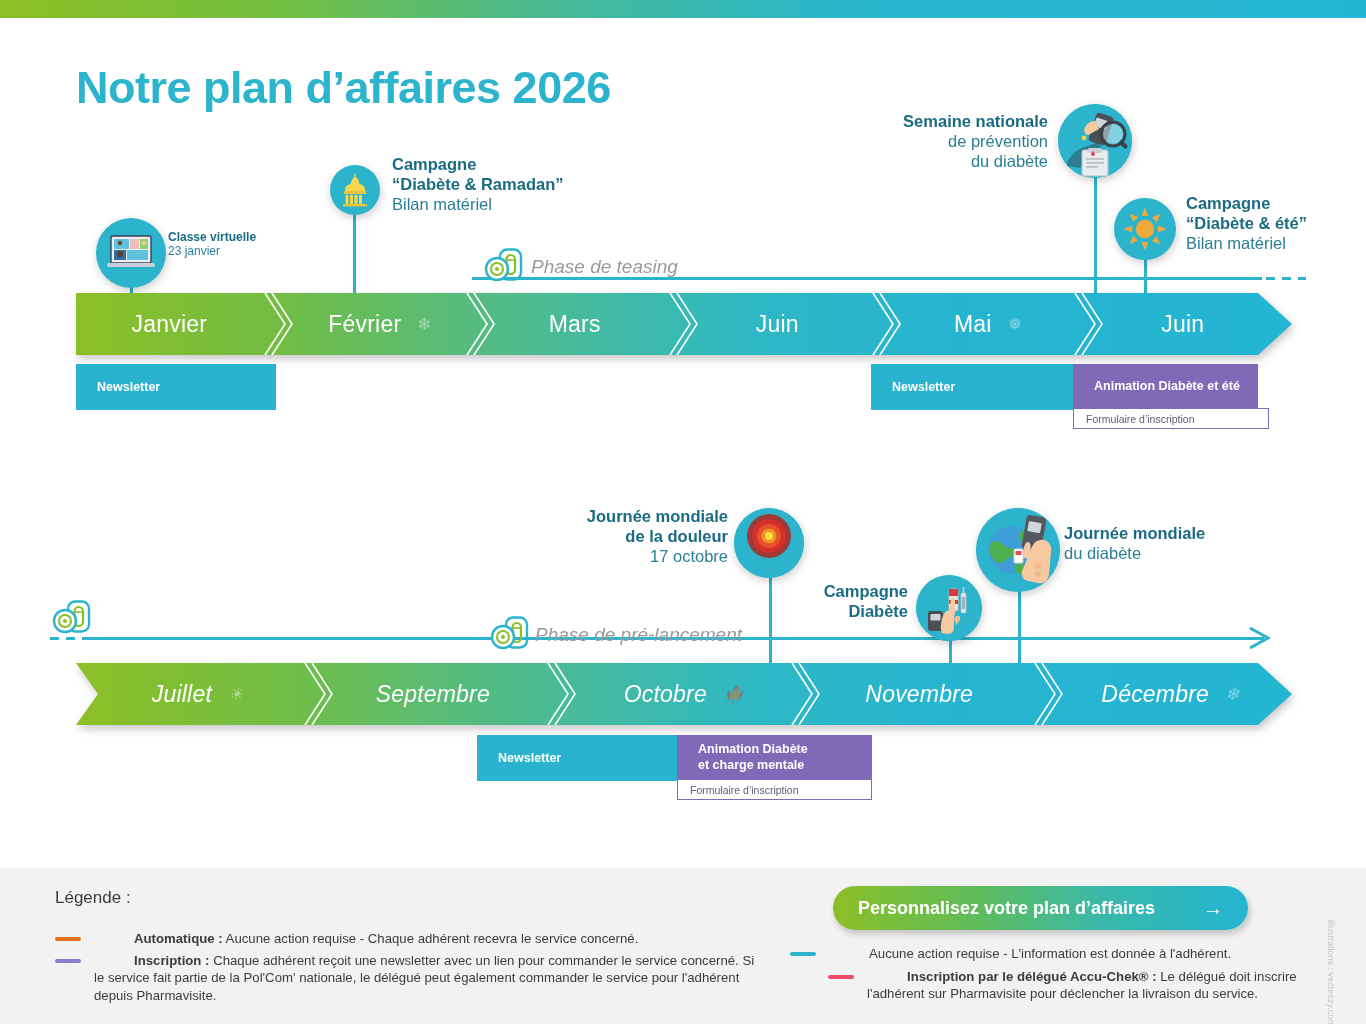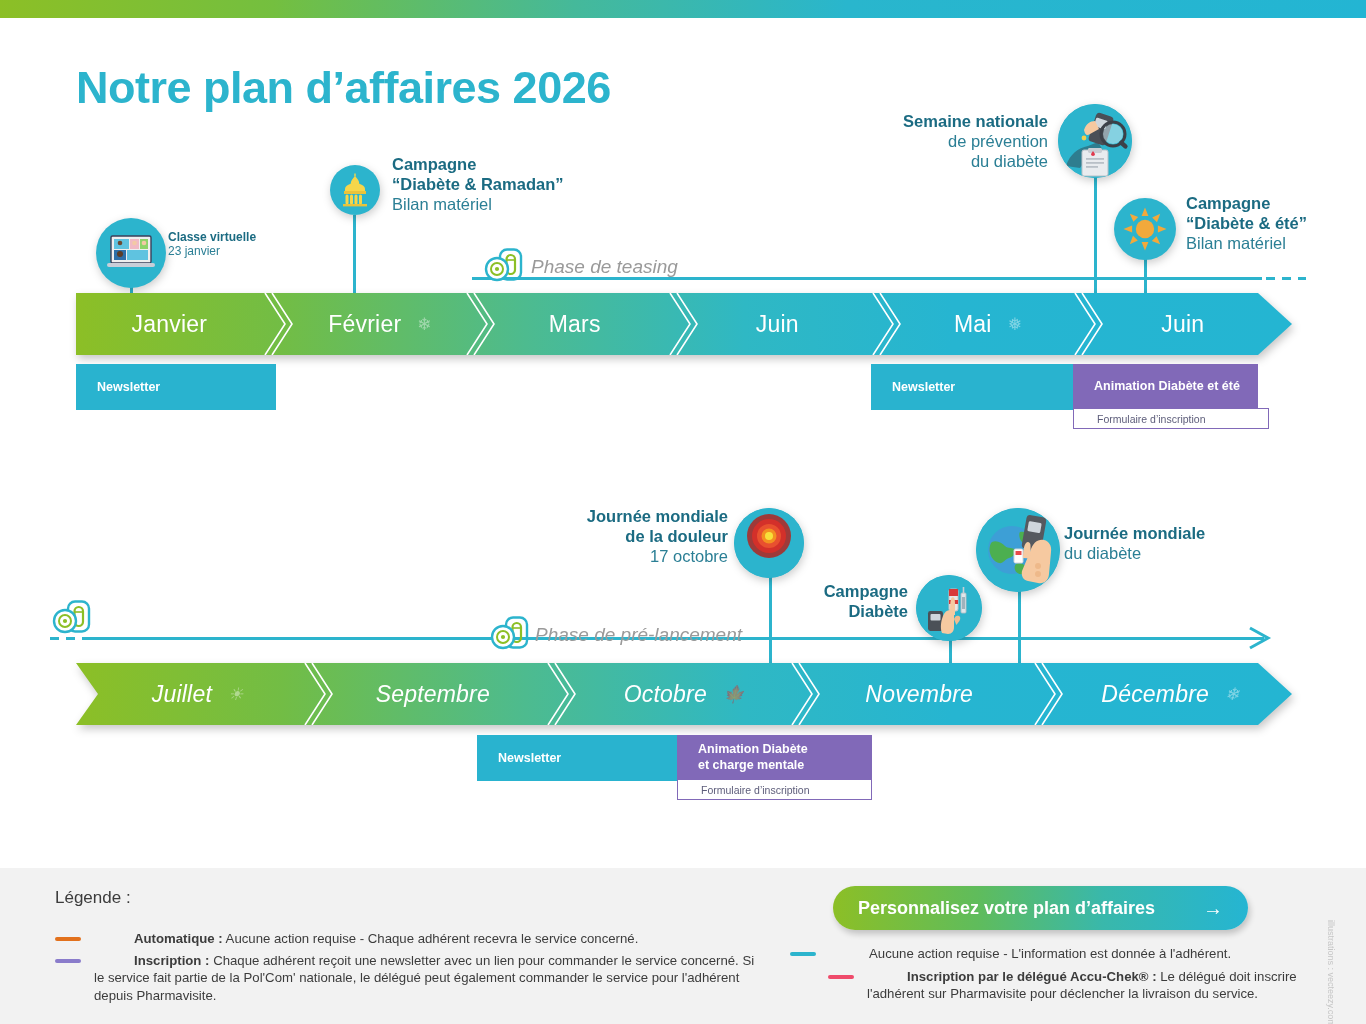--- a/index.html
+++ b/index.html
@@ -63,21 +63,21 @@
     font-size: 12.5px; font-weight: bold;
     display: flex; align-items: center;
     padding-left: 21px;
   }
   .svcbox.purple { background: #8169b8; }
   .svcbox.two-line { align-items: center; line-height: 1.28; }
   .formbox {
     position: absolute;
     background: #ffffff; border: 1px solid #8169b8;
     color: #5d5d7a; font-size: 10.5px;
-    display: flex; align-items: center; padding-left: 23px;
+    display: flex; align-items: center; padding-left: 12px;
   }
 
   
   .stem { position: absolute; width: 3px; background: #2cb4cd; }
   .bubble {
     position: absolute; border-radius: 50%;
     background: #2cb4cd;
     display: flex; align-items: center; justify-content: center;
     overflow: hidden;
     filter: drop-shadow(1px 3px 4px rgba(0,0,0,0.2));

